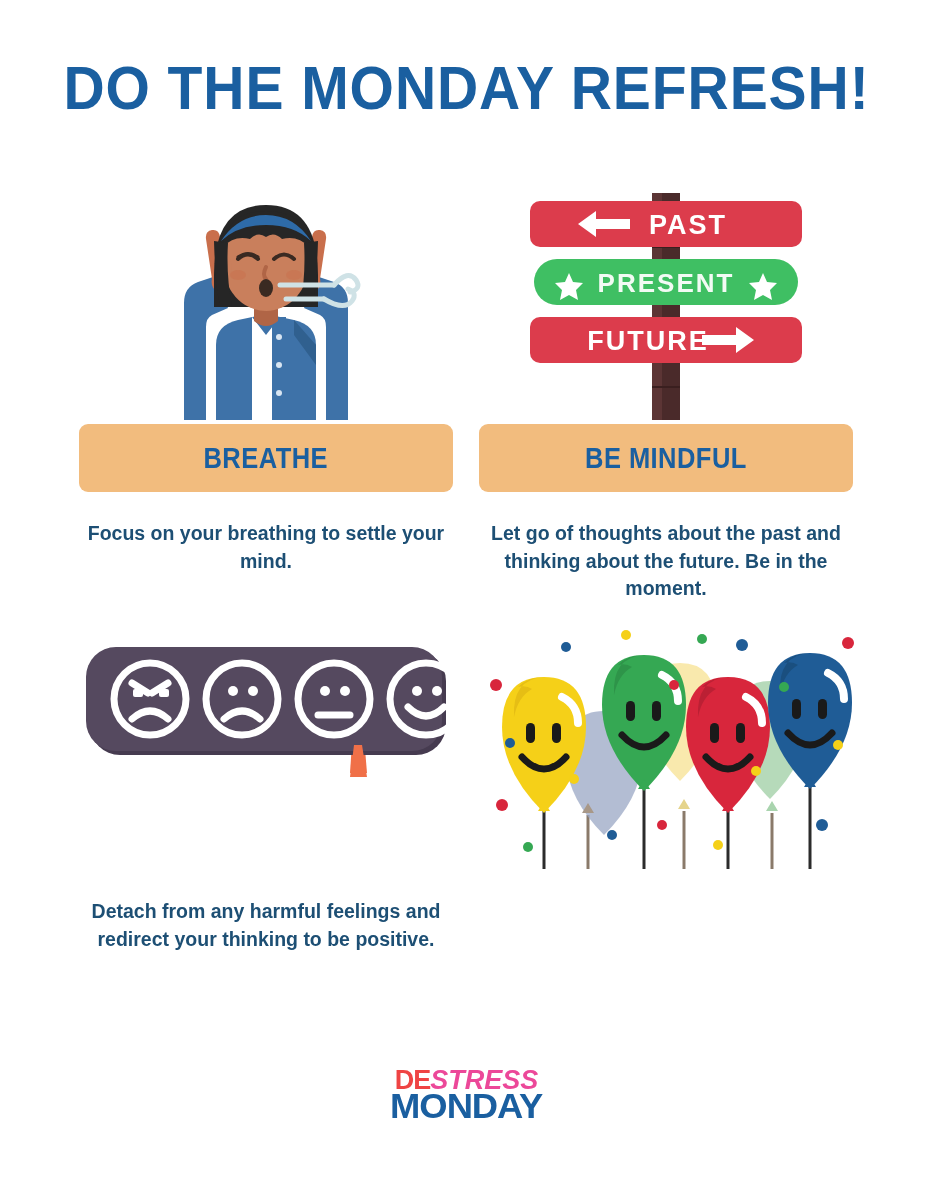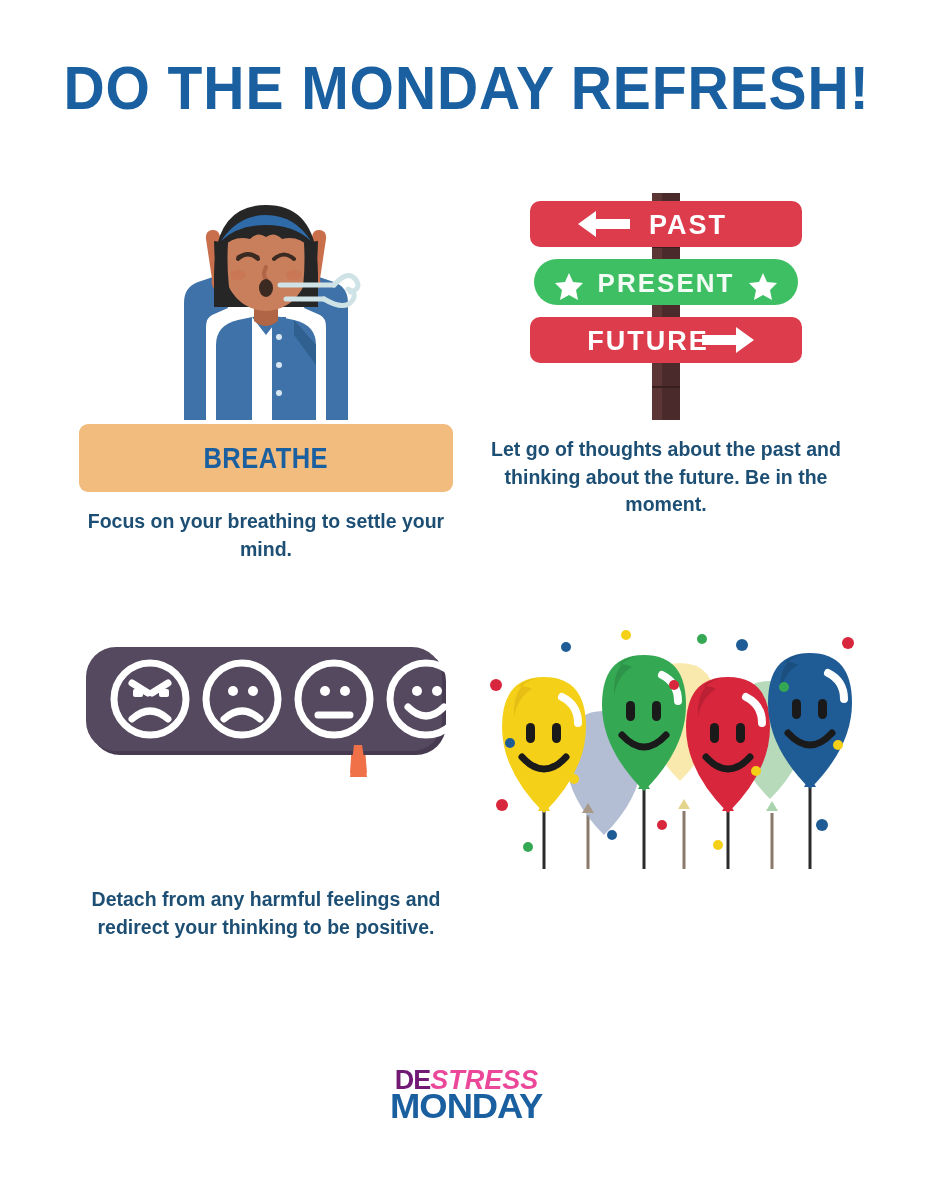--- a/index.html
+++ b/index.html
@@ -45,41 +45,41 @@
   }
   .banner-label{
     color:#1A5FA0;
     font-weight:bold;
     font-size:29px;
     letter-spacing:0.5px;
     transform:scaleX(0.88);
     white-space:nowrap;
   }
   .caption{
-    margin:16px auto 0;
+    margin:28px auto 0;
     width:360px;
     text-align:center;
     color:#1D4F74;
     font-size:19.5px;
     font-weight:bold;
     line-height:1.42;
   }
   .card.c1 .caption,.card.c3 .caption{width:380px;}
 
   
   .logo{
     position:absolute;left:0;top:1068px;width:933px;
     text-align:center;
   }
   .logo-inner{display:inline-block;position:relative;}
   .logo-row1{
     font-size:27px;font-weight:bold;letter-spacing:-1px;
     line-height:0.96;white-space:nowrap;
   }
-  .logo-de{color:#701a75;}
+  .logo-de{color:#ef4444;}
   .logo-stress{color:#ec4899;font-style:italic;letter-spacing:0px;}
   .logo-row2{
     font-size:35px;font-weight:bold;color:#1A5FA0;
     letter-spacing:-1px;line-height:0.9;
     transform:scaleX(1.04);white-space:nowrap;
     margin-top:-4px;
   }
 
   svg{display:block;}
 </style>
@@ -178,20 +178,23 @@
 
           <rect x="68" y="84" width="264" height="46" rx="23" fill="#3FBF63"></rect>
           <path d="M103 98 l4 9 l10 1 l-7 7 l2 10 l-9 -5 l-9 5 l2 -10 l-7 -7 l10 -1 Z" fill="#FFFFFF"></path>
           <path d="M297 98 l4 9 l10 1 l-7 7 l2 10 l-9 -5 l-9 5 l2 -10 l-7 -7 l10 -1 Z" fill="#FFFFFF"></path>
           <text x="200" y="117" font-family="Liberation Sans, sans-serif" font-size="26" font-weight="bold" fill="#F2FBF4" text-anchor="middle" letter-spacing="2">PRESENT</text>
 
           <rect x="64" y="142" width="272" height="46" rx="10" fill="#DC3C4C"></rect>
           <text x="182" y="175" font-family="Liberation Sans, sans-serif" font-size="27" font-weight="bold" fill="#FFFFFF" text-anchor="middle" letter-spacing="2">FUTURE</text>
           <path d="M288 165 l-18 -13 v8 h-34 v10 h34 v8 Z" fill="#FFFFFF"></path>
         </svg>
+      </div>
+      <div class="banner">
+        <span class="banner-label">BE MINDFUL</span>
       </div>
       <div class="caption">Let go of thoughts about the past and thinking about the future. Be in the moment.</div>
     </div>
 
     <div class="card c2">
       <div class="art">
         <svg width="400" height="245" viewBox="0 0 400 245">
 
           <path d="M288 88 l8 0 l5 60 l-17 0 Z" fill="#F07048"></path>
 

